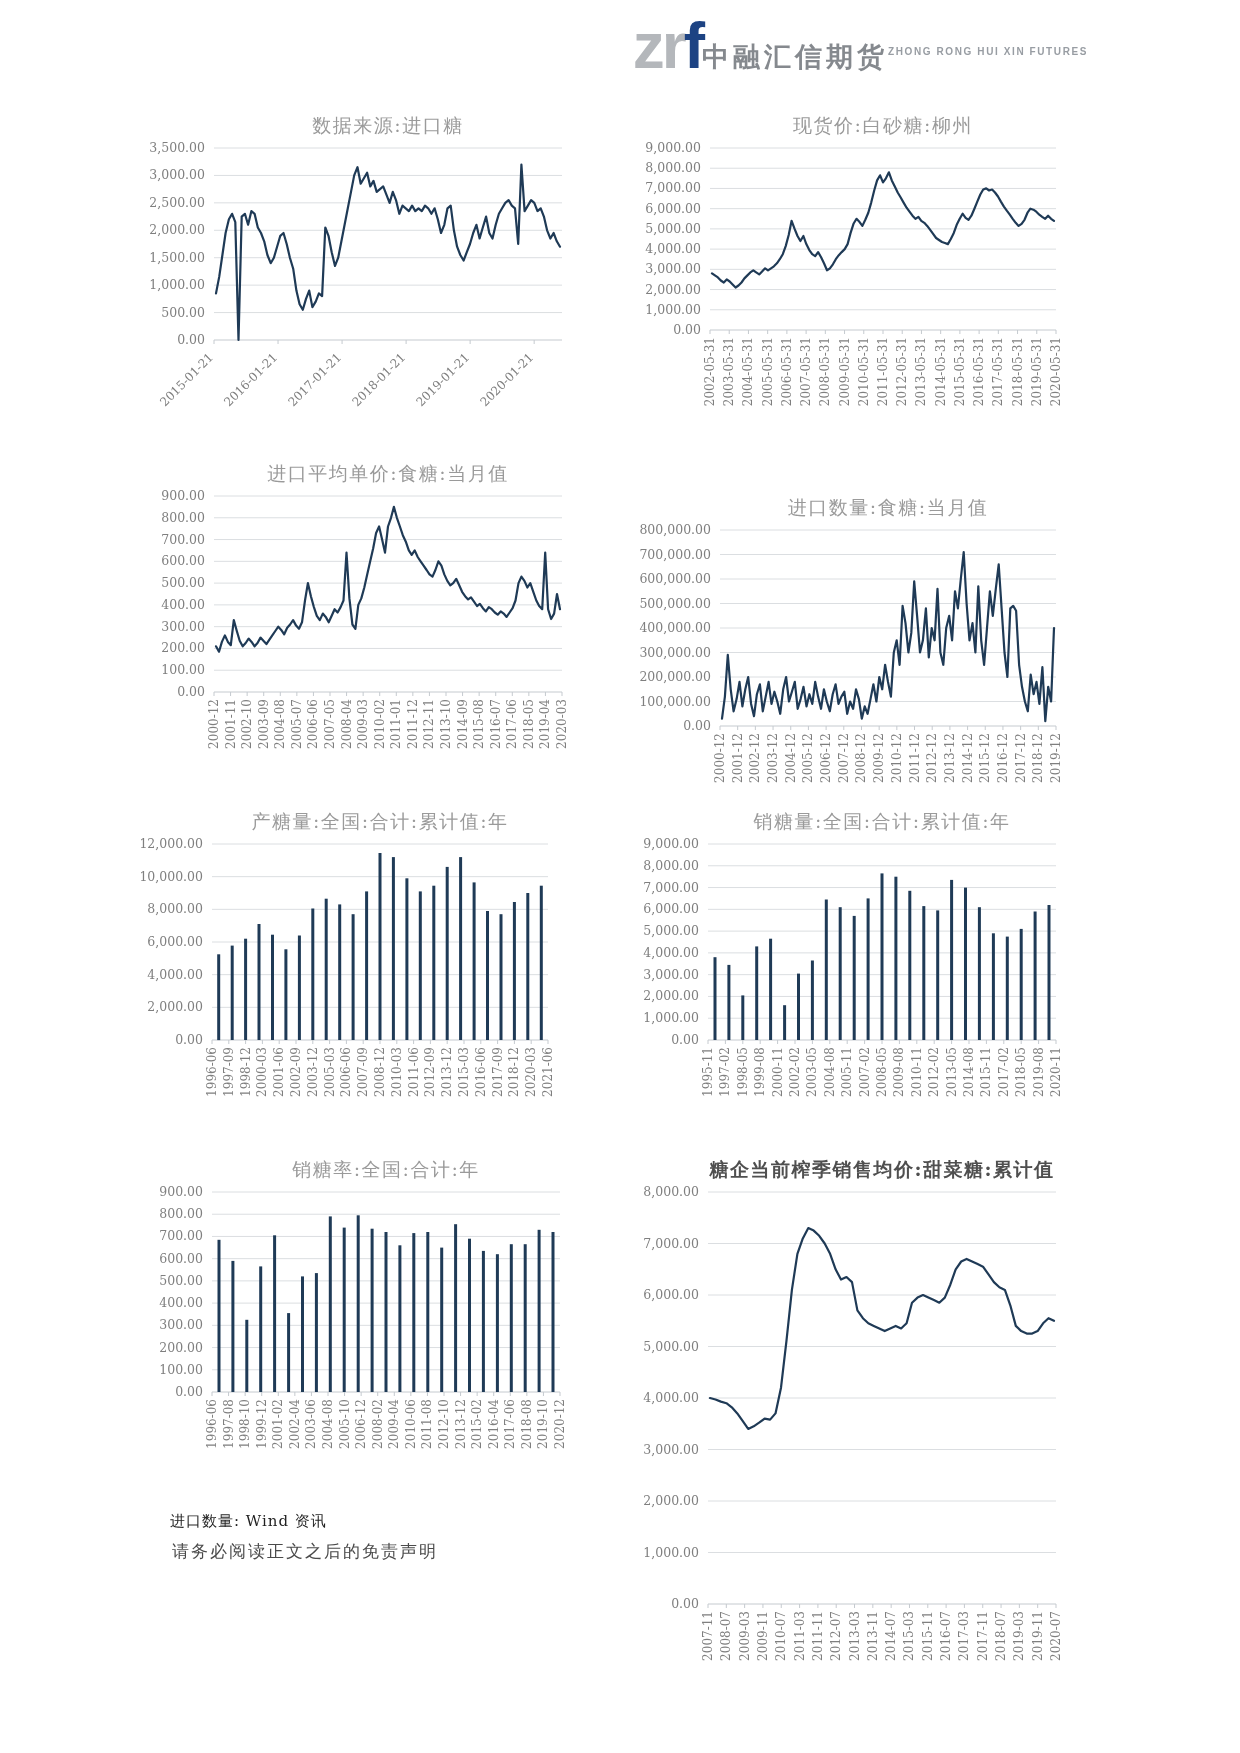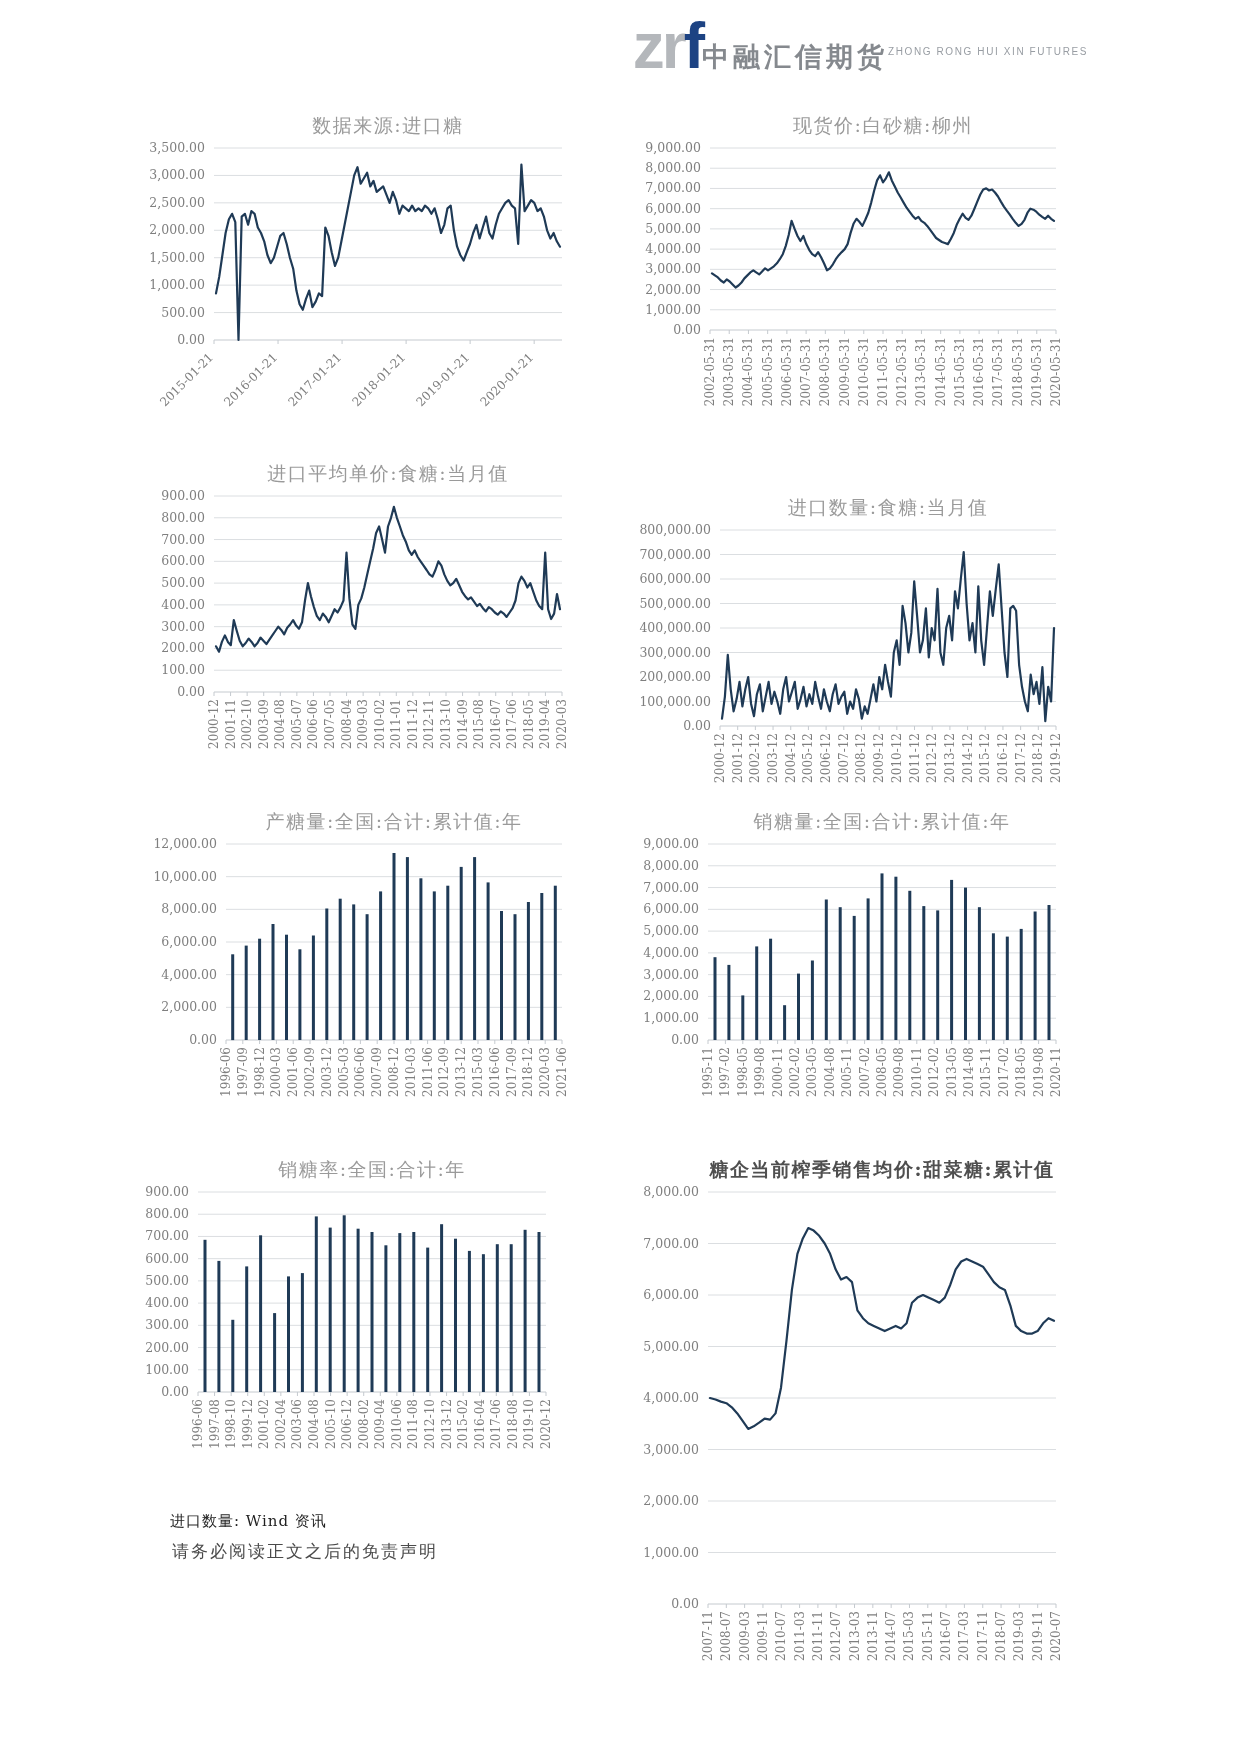--- a/index.html
+++ b/index.html
@@ -6,21 +6,21 @@
   body{background:#ffffff;font-family:"DejaVu Serif", serif;}
   #page{position:relative;width:1240px;height:1753px;background:#ffffff;overflow:hidden;}
 
   
   .logo{position:absolute;top:22px;right:152px;display:flex;align-items:flex-end;gap:0;}
   .logo-zrf{font-family:"Liberation Sans", sans-serif;font-weight:700;font-size:64px;line-height:0.78;letter-spacing:-3px;}
   .logo-zr{color:#b4b7bb;}
   .logo-f{color:#1d4383;}
   .logo-names{display:flex;flex-direction:row;justify-content:flex-end;padding-bottom:1px;}
   .logo-cn{font-family:"Liberation Sans", sans-serif;font-weight:700;font-size:27px;letter-spacing:4px;color:#85898e;line-height:1.05;}
-  .logo-en{font-family:"Liberation Sans", sans-serif;font-weight:400;font-size:10px;letter-spacing:1.6px;color:#989da3;margin-top:3px;}
+  .logo-en{font-family:"Liberation Sans", sans-serif;font-weight:700;font-size:10px;letter-spacing:1.6px;color:#989da3;margin-top:3px;}
 
   
   .chart{position:absolute;margin:0;padding:0;}
   .chart-title{font-size:19px;letter-spacing:1.5px;text-align:center;height:30px;line-height:26px;white-space:nowrap;}
   svg text{font-family:"DejaVu Serif", serif;}
 
   
   .footer-source{position:absolute;left:170px;top:1512px;font-size:15px;color:#1f1f1f;letter-spacing:1px;}
   .footer-disclaimer{position:absolute;left:172px;top:1540px;font-size:17px;color:#4a4a4a;letter-spacing:2px;}
 </style>
@@ -300,21 +300,21 @@
           <text x="0" y="0" text-anchor="end" fill="#7f7f7f" font-size="12" transform="translate(377.2631578947369 209) rotate(-90)">2015-12</text>
           <text x="0" y="0" text-anchor="end" fill="#7f7f7f" font-size="12" transform="translate(394.94736842105266 209) rotate(-90)">2016-12</text>
           <text x="0" y="0" text-anchor="end" fill="#7f7f7f" font-size="12" transform="translate(412.63157894736844 209) rotate(-90)">2017-12</text>
           <text x="0" y="0" text-anchor="end" fill="#7f7f7f" font-size="12" transform="translate(430.3157894736842 209) rotate(-90)">2018-12</text>
           <text x="0" y="0" text-anchor="end" fill="#7f7f7f" font-size="12" transform="translate(448.00000000000006 209) rotate(-90)">2019-12</text>
         </g>
         <polyline points="110.0,194.7 112.9,172.6 115.8,130.9 118.7,165.3 121.6,187.3 124.6,175.1 127.5,157.9 130.4,182.4 133.3,165.3 136.2,153.0 139.1,179.9 142.0,192.2 144.9,170.2 147.9,160.3 150.8,187.3 153.7,172.6 156.6,157.9 159.5,179.9 162.4,167.7 165.3,177.5 168.2,189.8 171.2,165.3 174.1,153.0 177.0,177.5 179.9,167.7 182.8,157.9 185.7,184.8 188.6,175.1 191.5,162.8 194.5,182.4 197.4,170.2 200.3,179.9 203.2,157.9 206.1,172.6 209.0,184.8 211.9,165.3 214.8,177.5 217.8,187.3 220.7,170.2 223.6,160.3 226.5,179.9 229.4,172.6 232.3,167.7 235.2,189.8 238.1,177.5 241.1,184.8 244.0,165.3 246.9,175.1 249.8,194.7 252.7,182.4 255.6,189.8 258.5,175.1 261.4,160.3 264.4,177.5 267.3,153.0 270.2,165.3 273.1,140.8 276.0,157.9 278.9,172.6 281.8,128.5 284.7,116.3 287.6,140.8 290.6,81.9 293.5,99.1 296.4,128.5 299.3,108.9 302.2,57.4 305.1,91.8 308.0,128.5 310.9,116.3 313.9,84.4 316.8,133.4 319.7,104.0 322.6,116.3 325.5,64.8 328.4,128.5 331.3,140.8 334.2,104.0 337.2,91.8 340.1,116.3 343.0,67.3 345.9,84.4 348.8,55.0 351.7,28.1 354.6,79.5 357.5,116.3 360.5,99.1 363.4,128.5 366.3,62.3 369.2,116.3 372.1,140.8 375.0,104.0 377.9,67.3 380.8,91.8 383.8,64.8 386.7,40.3 389.6,84.4 392.5,128.5 395.4,153.0 398.3,84.4 401.2,81.9 404.1,86.8 407.1,140.8 410.0,162.8 412.9,177.5 415.8,187.3 418.7,150.6 421.6,170.2 424.5,157.9 427.4,179.9 430.4,143.2 433.3,197.1 436.2,162.8 439.1,177.5 442.0,104.0" fill="none" stroke="#1f3a56" stroke-width="2.2" stroke-linejoin="round" stroke-linecap="round"></polyline>
       </svg>
   </figure>
 
-  <figure class="chart" style="left:130px;top:808px;width:440px;">
+  <figure class="chart" style="left:116px;top:808px;width:440px;">
     <div class="chart-title" style="margin-left: 96px; width: 336px; color: rgb(154, 154, 154);">产糖量:全国:合计:累计值:年</div>
     <svg width="440" height="298">
         <g>
           <line x1="96" y1="202" x2="432" y2="202" stroke="#c5cacf" stroke-width="1"></line>
           <line x1="96" y1="169.33333333333334" x2="432" y2="169.33333333333334" stroke="#dbdee1" stroke-width="1"></line>
           <line x1="96" y1="136.66666666666669" x2="432" y2="136.66666666666669" stroke="#dbdee1" stroke-width="1"></line>
           <line x1="96" y1="104" x2="432" y2="104" stroke="#dbdee1" stroke-width="1"></line>
           <line x1="96" y1="71.33333333333334" x2="432" y2="71.33333333333334" stroke="#dbdee1" stroke-width="1"></line>
           <line x1="96" y1="38.666666666666686" x2="432" y2="38.666666666666686" stroke="#dbdee1" stroke-width="1"></line>
           <line x1="96" y1="6" x2="432" y2="6" stroke="#dbdee1" stroke-width="1"></line>
@@ -500,21 +500,21 @@
           <rect x="365.9" y="69.2" width="3" height="132.8"></rect>
           <rect x="379.9" y="95.3" width="3" height="106.7"></rect>
           <rect x="393.8" y="98.6" width="3" height="103.4"></rect>
           <rect x="407.7" y="90.9" width="3" height="111.1"></rect>
           <rect x="421.6" y="73.5" width="3" height="128.5"></rect>
           <rect x="435.5" y="67.0" width="3" height="135.0"></rect>
         </g>
       </svg>
   </figure>
 
-  <figure class="chart" style="left:114px;top:1156px;width:440px;">
+  <figure class="chart" style="left:128px;top:1156px;width:440px;">
     <div class="chart-title" style="margin-left: 84px; width: 348px; color: rgb(154, 154, 154);">销糖率:全国:合计:年</div>
     <svg width="440" height="306">
         <g>
           <line x1="84" y1="206" x2="432" y2="206" stroke="#c5cacf" stroke-width="1"></line>
           <line x1="84" y1="183.77777777777777" x2="432" y2="183.77777777777777" stroke="#dbdee1" stroke-width="1"></line>
           <line x1="84" y1="161.55555555555554" x2="432" y2="161.55555555555554" stroke="#dbdee1" stroke-width="1"></line>
           <line x1="84" y1="139.33333333333334" x2="432" y2="139.33333333333334" stroke="#dbdee1" stroke-width="1"></line>
           <line x1="84" y1="117.11111111111111" x2="432" y2="117.11111111111111" stroke="#dbdee1" stroke-width="1"></line>
           <line x1="84" y1="94.88888888888889" x2="432" y2="94.88888888888889" stroke="#dbdee1" stroke-width="1"></line>
           <line x1="84" y1="72.66666666666669" x2="432" y2="72.66666666666669" stroke="#dbdee1" stroke-width="1"></line>

